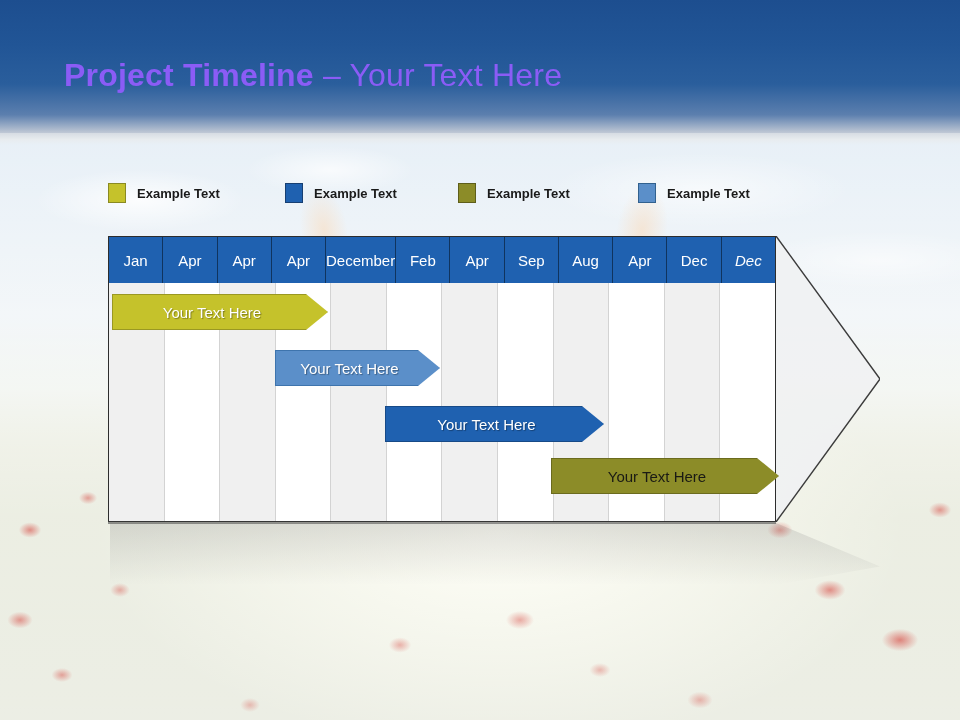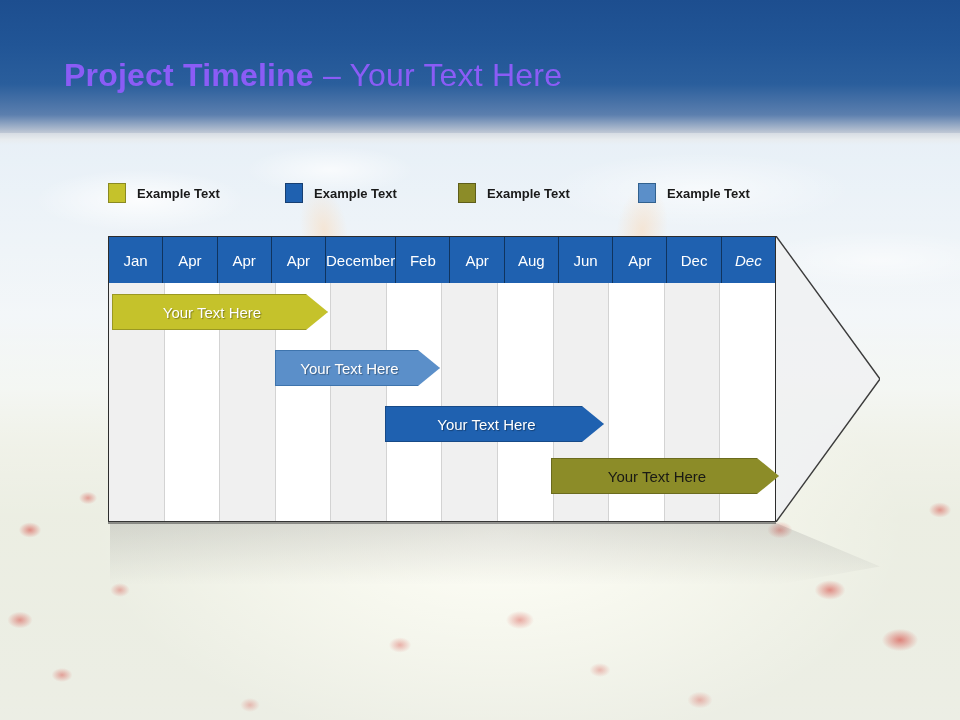--- a/index.html
+++ b/index.html
@@ -289,22 +289,22 @@
 
   <div class="tl-table">
     <div class="tl-head" id="head-root">
         <div class="cell">Jan</div>
         <div class="cell">Apr</div>
         <div class="cell">Apr</div>
         <div class="cell">Apr</div>
         <div class="cell">December</div>
         <div class="cell">Feb</div>
         <div class="cell">Apr</div>
+        <div class="cell">Sep</div>
         <div class="cell">Aug</div>
-        <div class="cell">Jun</div>
         <div class="cell">Apr</div>
         <div class="cell">Dec</div>
         <div class="cell">Dec</div>
       </div>
     <div class="tl-body" id="body-root">
         <div class="col alt"></div>
         <div class="col plain"></div>
         <div class="col alt"></div>
         <div class="col plain"></div>
         <div class="col alt"></div>

